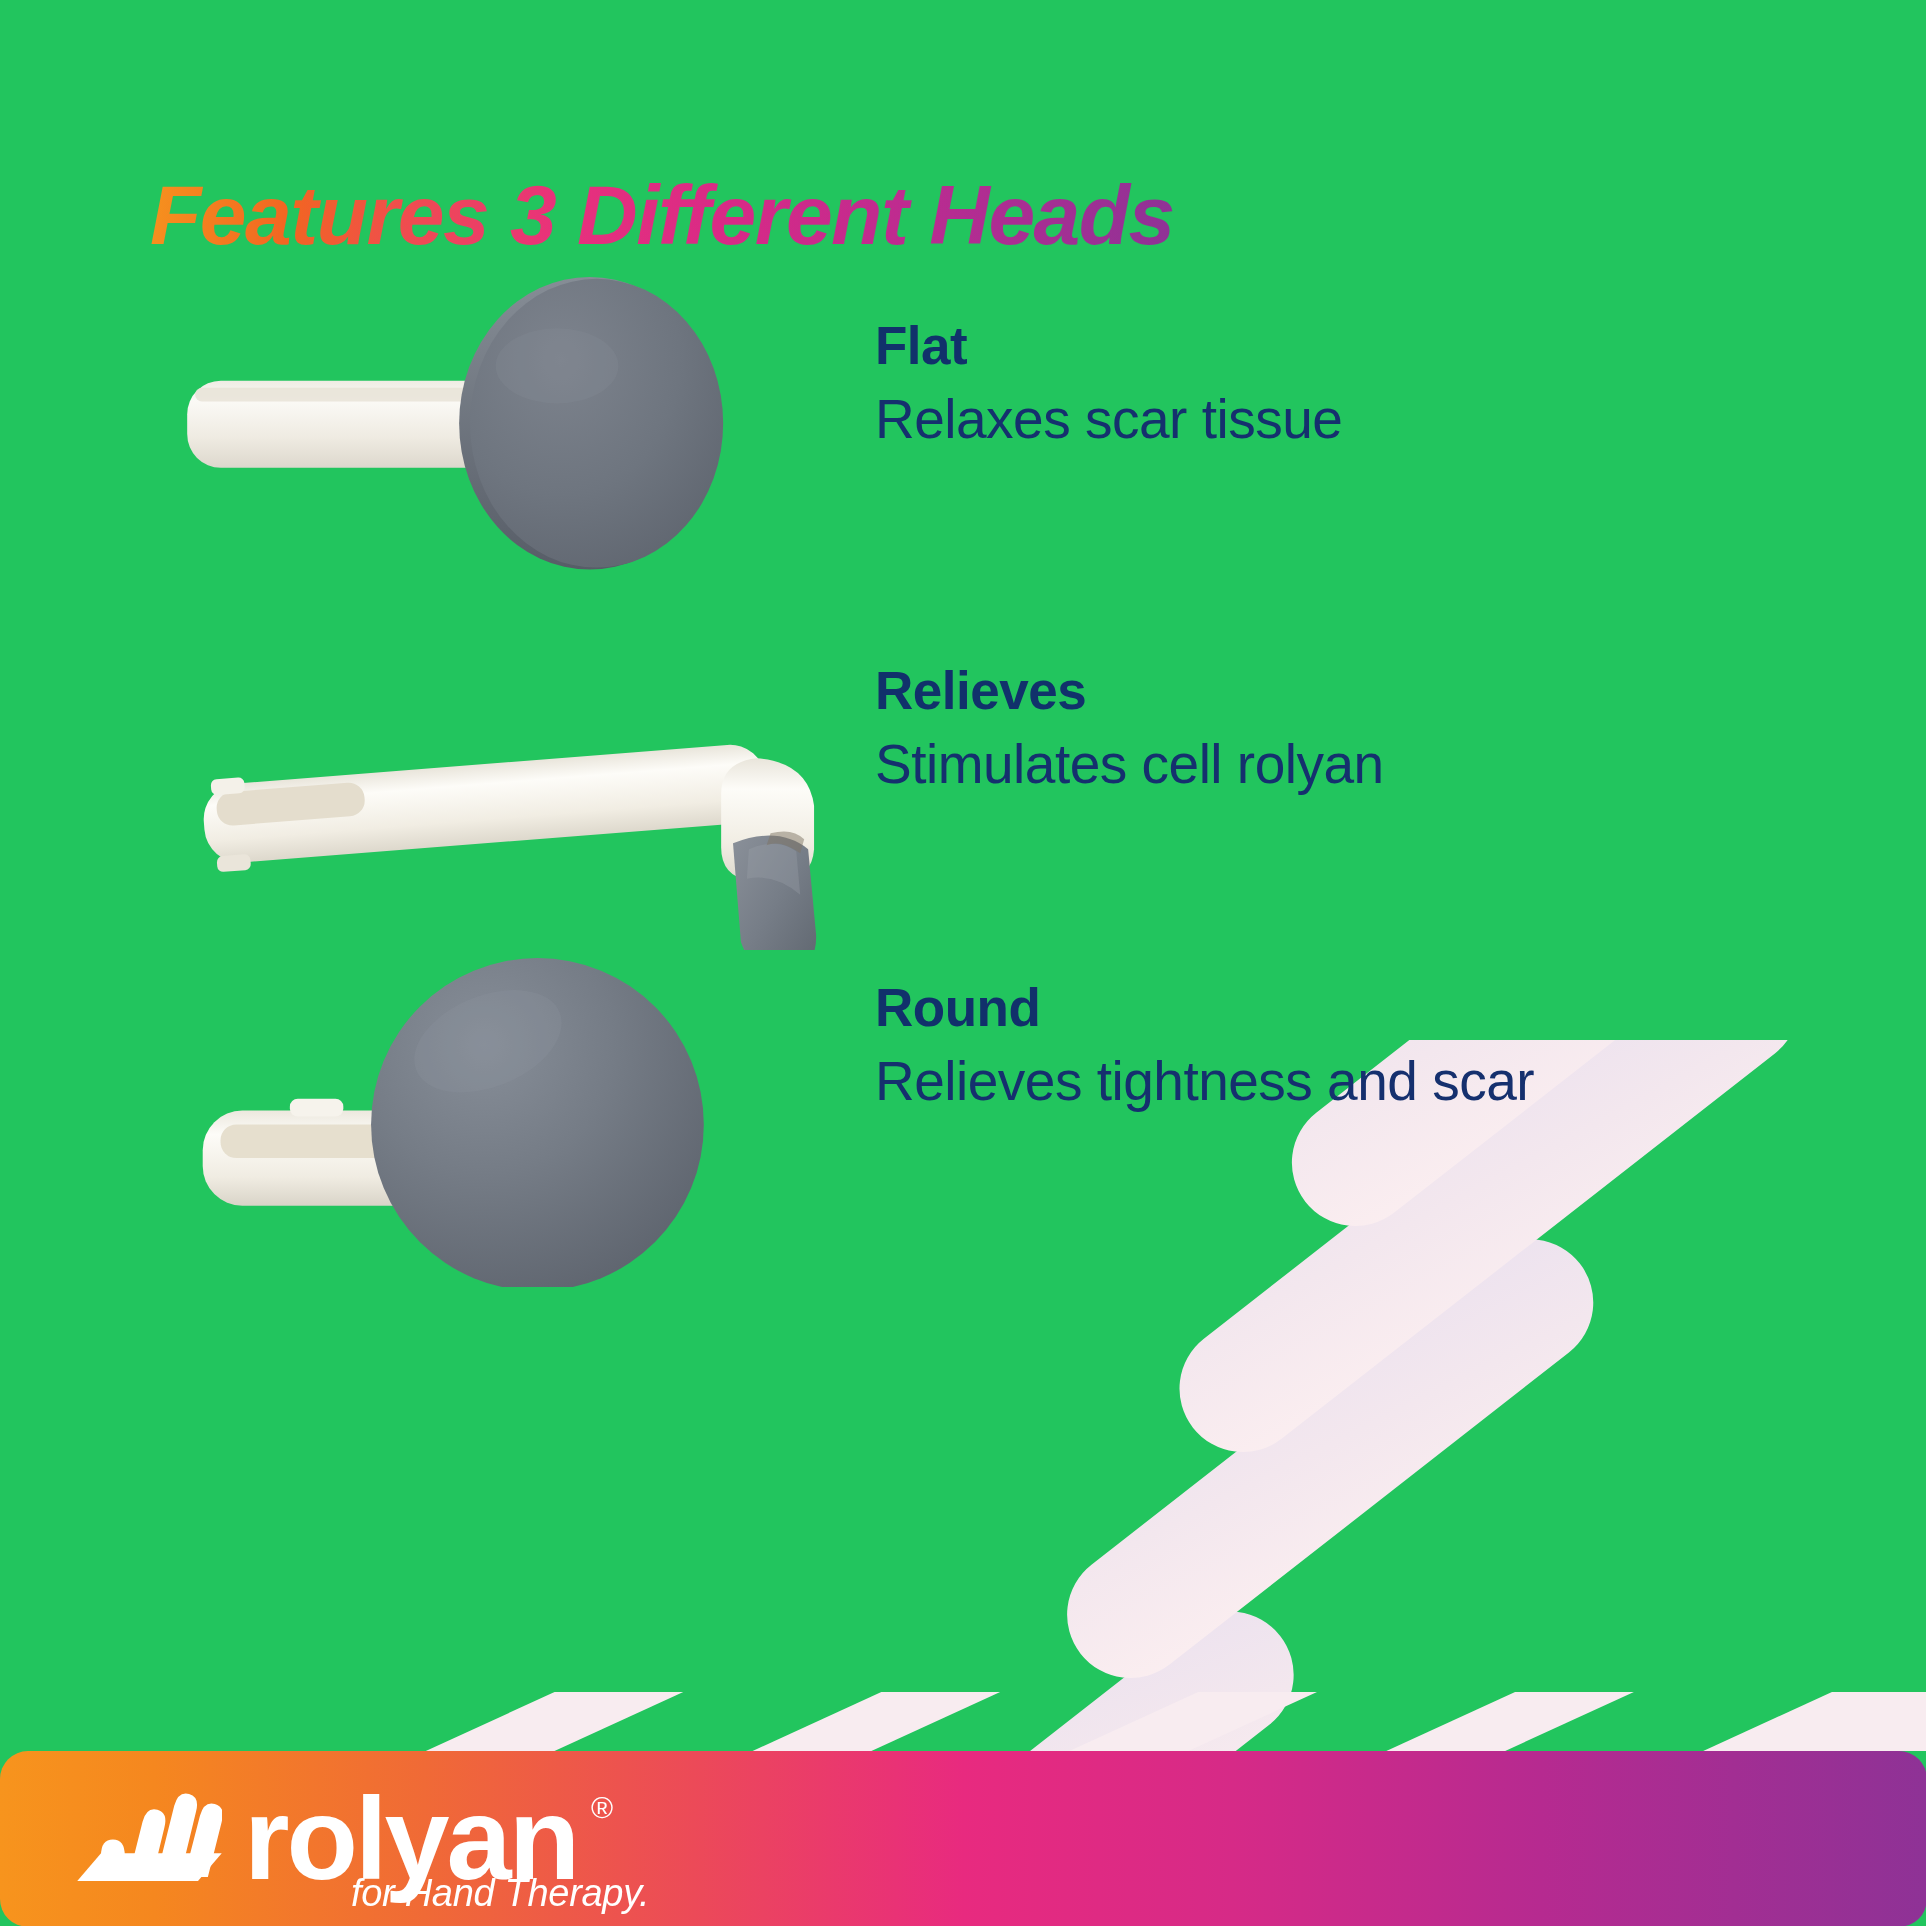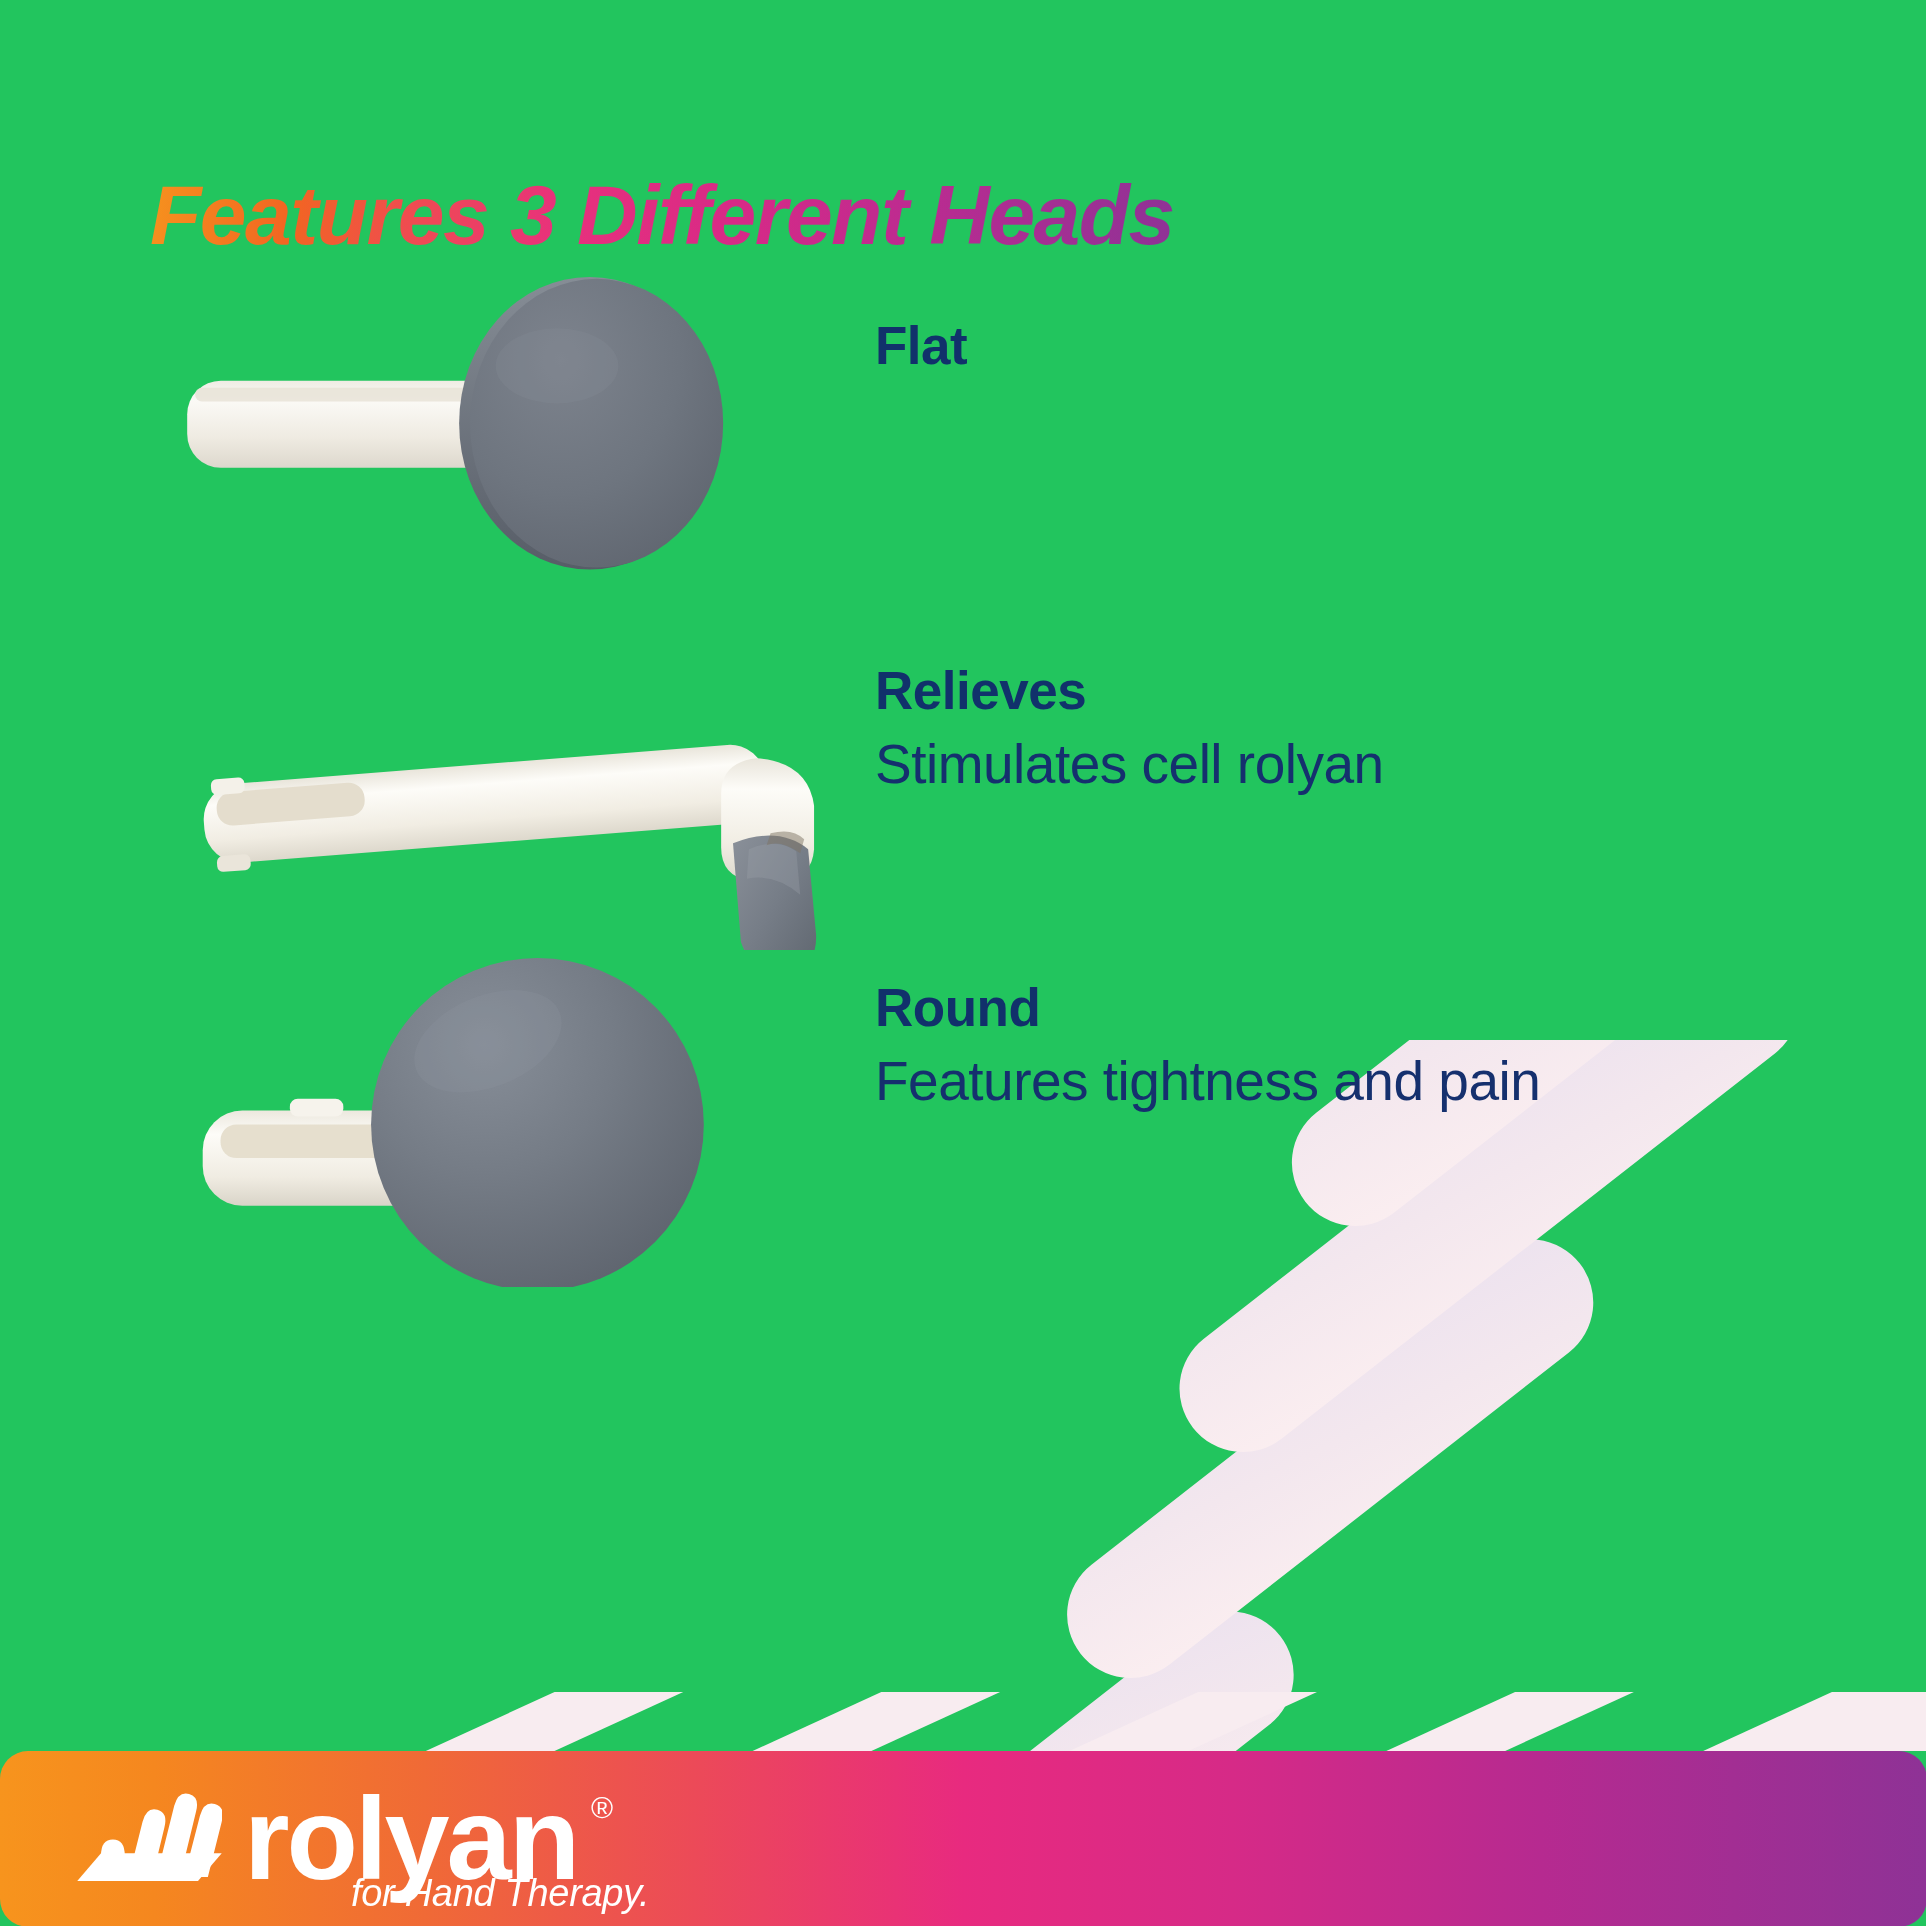--- a/index.html
+++ b/index.html
@@ -224,20 +224,21 @@
         <rect x="38" y="115" width="320" height="88" rx="34" fill="url(#flatShaft)"></rect>
         <rect x="46" y="122" width="290" height="14" rx="7" fill="#e8e3d7" opacity="0.85"></rect>
 
         <ellipse cx="445" cy="158" rx="132" ry="148" fill="url(#flatRim)"></ellipse>
         <ellipse cx="452" cy="158" rx="128" ry="146" fill="url(#flatDisc)"></ellipse>
         <ellipse cx="412" cy="100" rx="62" ry="38" fill="#858c96" opacity="0.30"></ellipse>
       </svg>
     </div>
     <div class="text-col" id="text-flat">
       <p class="feature-title">Flat</p>
+      <p class="feature-desc">Relaxes scar tissue</p>
     </div>
   </div>
 
   <div class="row">
     <div id="photo-pointed">
       <svg class="product-svg" width="693" height="257" viewBox="0 0 700 260" xmlns="http://www.w3.org/2000/svg">
         <defs>
           <linearGradient id="ptShaft" x1="0" y1="0" x2="0" y2="1">
             <stop offset="0%" stop-color="#e9e5db"></stop>
             <stop offset="25%" stop-color="#fdfcf8"></stop>
@@ -292,21 +293,21 @@
         <rect x="30" y="162" width="260" height="96" rx="40" fill="url(#rdShaft)"></rect>
         <rect x="48" y="176" width="210" height="34" rx="16" fill="#e6dfce"></rect>
         <rect x="118" y="150" width="54" height="18" rx="8" fill="#f6f3ec"></rect>
 
         <circle cx="368" cy="176" r="168" fill="url(#rdBall)"></circle>
         <ellipse cx="318" cy="92" rx="78" ry="46" fill="#8d949d" opacity="0.28" transform="rotate(-22 318 92)"></ellipse>
       </svg>
     </div>
     <div class="text-col" id="text-round">
       <p class="feature-title">Round</p>
-      <p class="feature-desc">Features tightness and pain</p>
+      <p class="feature-desc">Relieves tightness and scar</p>
     </div>
   </div>
 
   <div id="footer-stripes">
     <svg viewBox="0 0 1946 60" preserveAspectRatio="none" xmlns="http://www.w3.org/2000/svg" aria-hidden="true">
       <g fill="#f8ecf0">
         <polygon points="430,60 560,0 690,0 560,60"></polygon>
         <polygon points="760,60 890,0 1010,0 880,60"></polygon>
         <polygon points="1080,60 1210,0 1330,0 1200,60"></polygon>
         <polygon points="1400,60 1530,0 1650,0 1520,60"></polygon>

